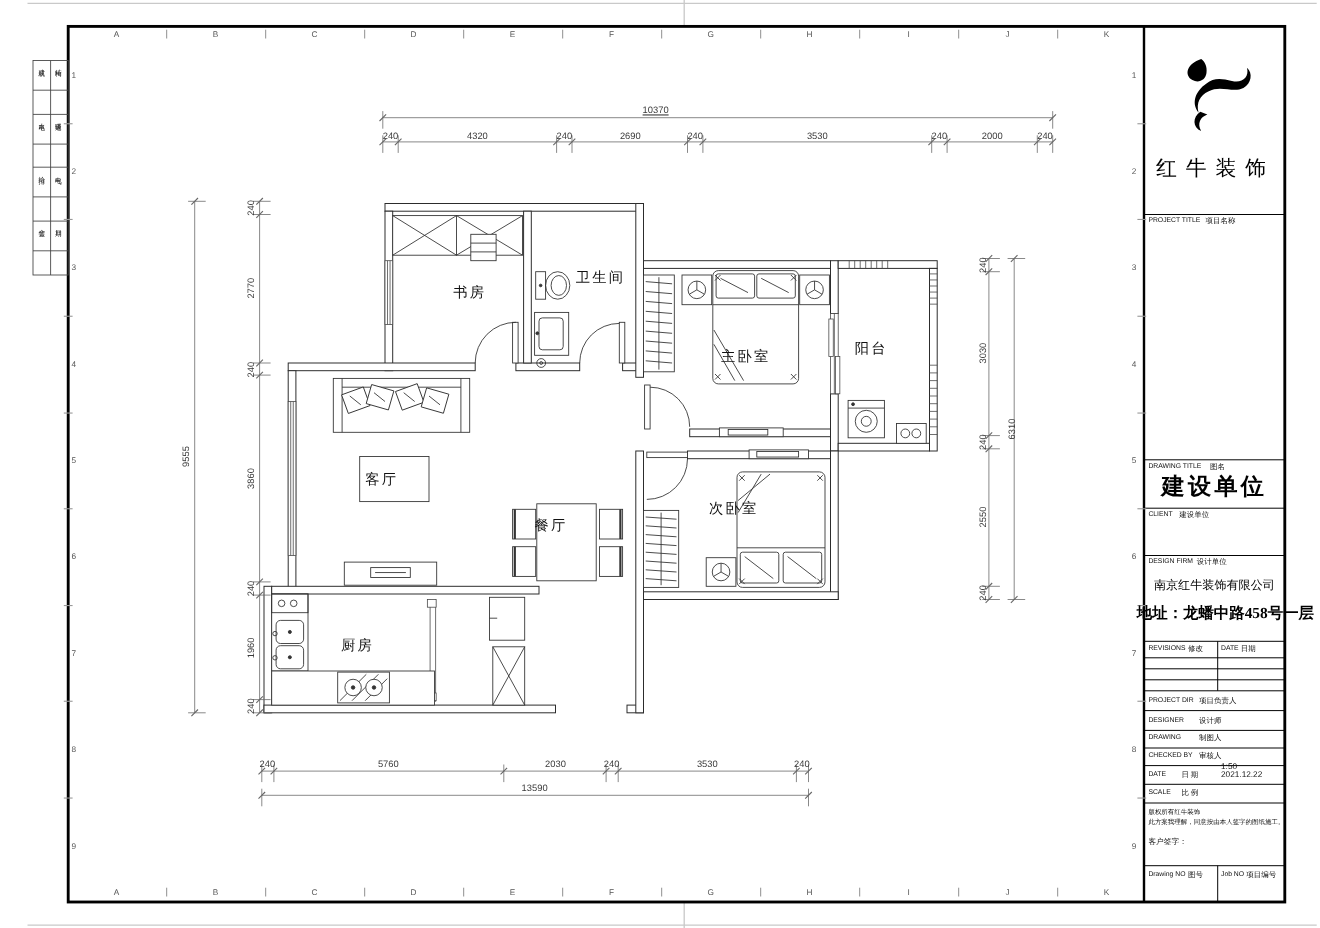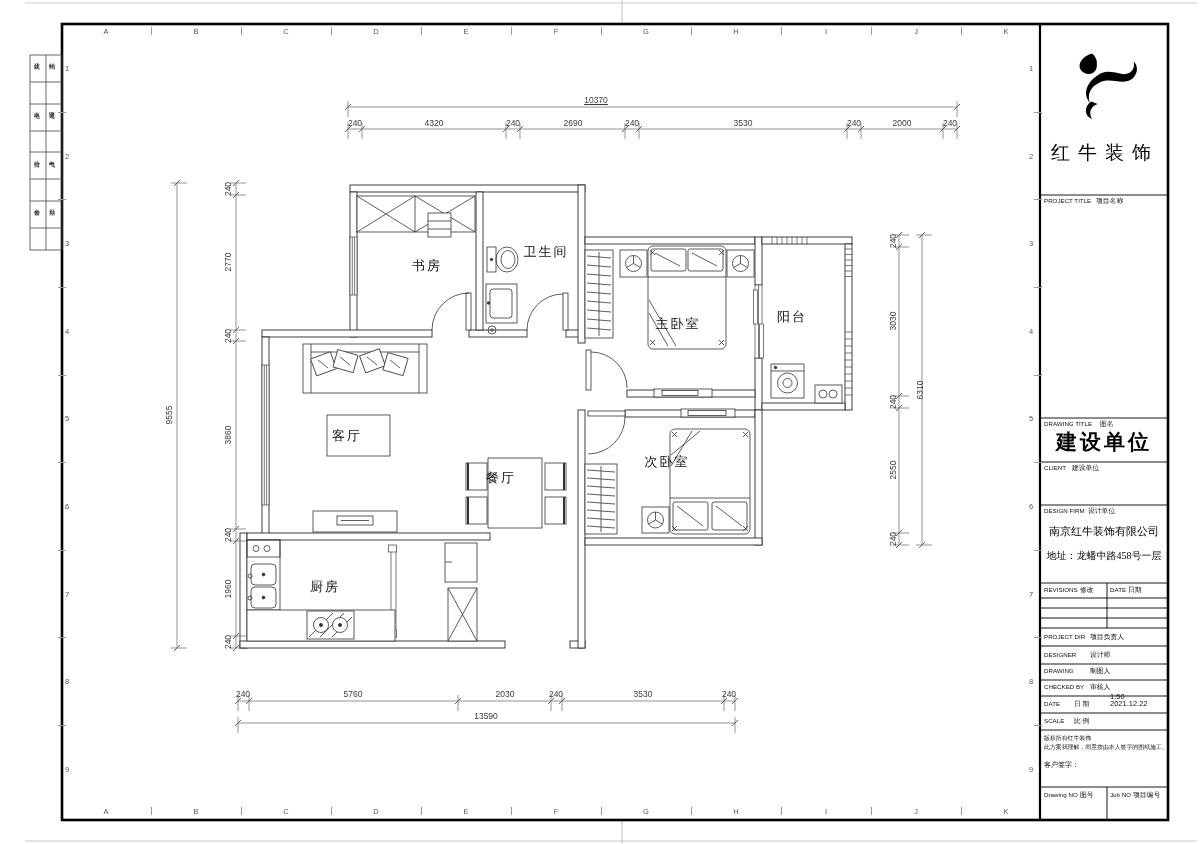--- a/index.html
+++ b/index.html
@@ -19,22 +19,22 @@
   
   .tb-en{font-size:6.2px;color:#111;white-space:nowrap;}
   .tb-cn{font-size:6.8px;color:#111;white-space:nowrap;font-family:"Liberation Serif",serif;}
   .tb-val{font-size:7.5px;color:#111;white-space:nowrap;}
   .tb-logo-text{font-size:19px;color:#000;letter-spacing:8px;white-space:nowrap;
                 font-family:"Liberation Serif","DejaVu Serif",serif;}
   .tb-big{font-size:21px;font-weight:bold;color:#000;letter-spacing:3px;white-space:nowrap;
           font-family:"Liberation Serif","DejaVu Serif",serif;}
   .tb-company{font-size:11px;font-weight:normal;color:#000;white-space:nowrap;
               font-family:"Liberation Serif",serif;}
-  .tb-addr{font-size:10px;font-weight:normal;color:#000;white-space:nowrap;
-           font-family:"Liberation Serif",serif;}
+  .tb-addr{font-size:14px;font-weight:bold;color:#000;white-space:nowrap;
+           font-family:"Liberation Serif",serif;margin-left:10px;}
   .tb-small{font-size:5.9px;color:#111;white-space:nowrap;}
   .center{transform:translate(-50%,0);}
 </style>
 </head>
 <body>
 
 <div class="sheet">
 
 <svg width="1200" height="844" viewBox="0 0 1200 844">
 

